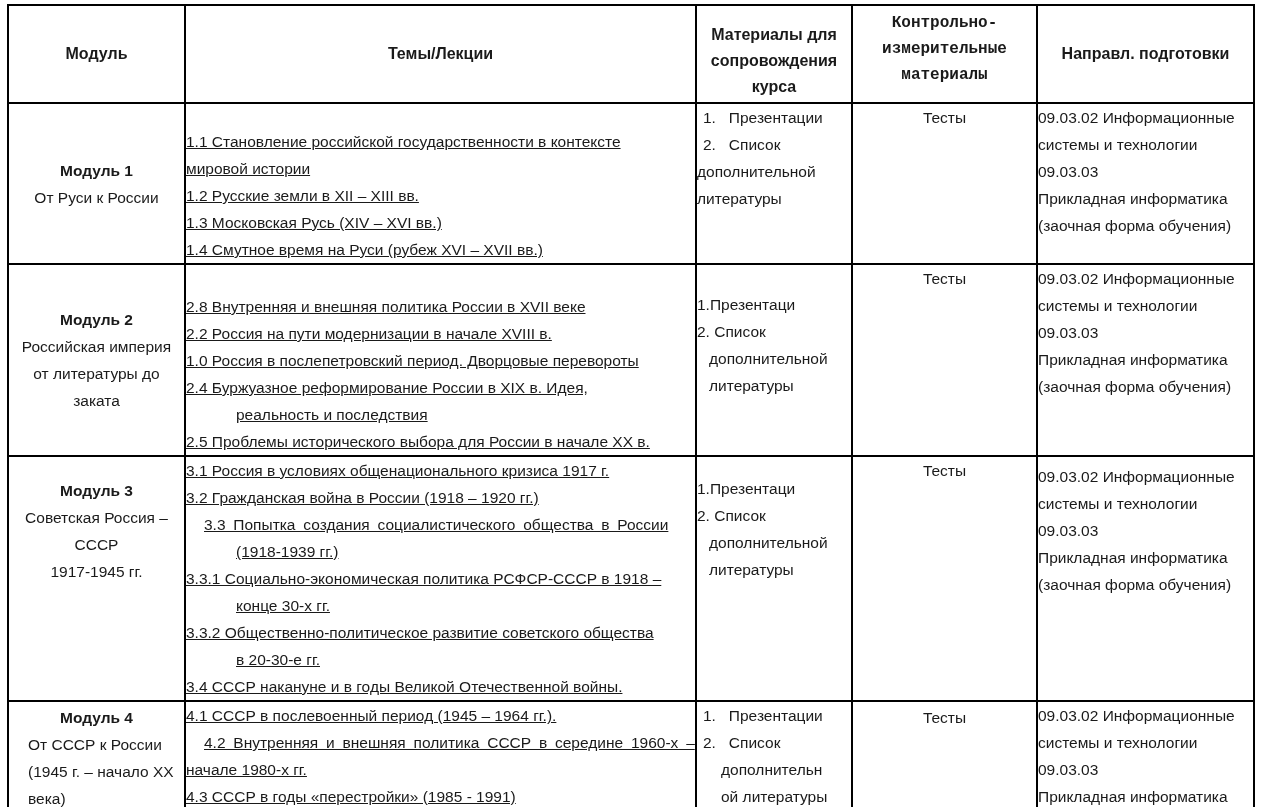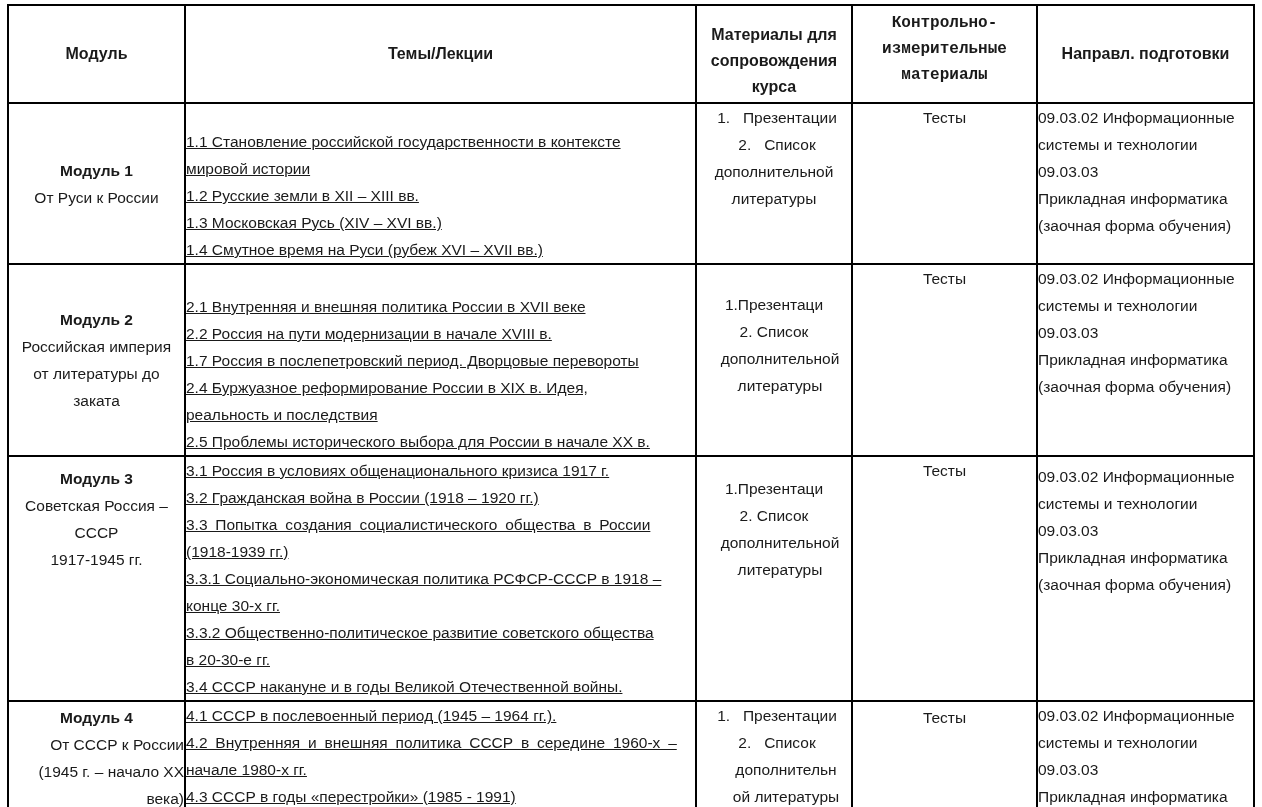--- a/index.html
+++ b/index.html
@@ -49,31 +49,31 @@
   }
   tr.hdr th.h-materials { vertical-align: top; padding-top: 16px; border-radius: 12px; }
   tr.hdr th.h-kim       { vertical-align: top; padding-top: 4px; font-family: Liberation Mono, monospace; }
   
   td.module {
     text-align: center;
     padding: 2px 6px;
   }
   td.module.v-mid { vertical-align: middle; }
   .mod-title { font-weight: bold; }
-  td.module.left-lines div.mod-sub { text-align: right; padding-left: 2px; }
+  td.module.left-lines div.mod-sub { text-align: left; padding-left: 19px; }
   
   td.topics { padding: 2px 6px 2px 10px; }
   td.topics.pt-r1 { padding-top: 24px; }
   td.topics.pt-r2 { padding-top: 28px; }
   .t-line { white-space: pre-wrap; text-decoration: underline; }
-  .ind     { }
+  .ind     { padding-left: 50px; }
   .ind-sm  { }
-  .wide    { word-spacing: 3.5px; }
-  
-  td.materials { padding: 2px 2px 2px 4px; text-align: center; }
+  .wide    { word-spacing: 3.5px; margin-left: 18px; }
+  
+  td.materials { padding: 2px 2px 2px 4px; }
   td.materials.pt-big { padding-top: 26px; }
   td.materials.pt-mid { padding-top: 18px; }
   .mat-line { white-space: pre-wrap; }
   .ind-mat  { padding-left: 12px; }
   .ind-mat4 { padding-left: 24px; }
   .num-ind  { padding-left: 6px; }
   
   td.kim { text-align: center; padding-top: 5px; }
   
   td.direction { padding: 2px 2px 2px 5px; }
@@ -132,23 +132,23 @@
     </tr>
 
     <tr style="height:159px;">
       <td class="module v-mid">
         <div class="mod-title">Модуль 2</div>
         <div class="mod-sub">Российская империя</div>
         <div class="mod-sub">от литературы до</div>
         <div class="mod-sub">заката</div>
       </td>
       <td class="topics pt-r2">
-        <div class="t-line">2.1 Внутренняя и внешняя политика России в XVII веке</div>
+        <div class="t-line">2.8 Внутренняя и внешняя политика России в XVII веке</div>
         <div class="t-line">2.2 Россия на пути модернизации в начале XVIII в.</div>
-        <div class="t-line">1.7 Россия в послепетровский период. Дворцовые перевороты</div>
+        <div class="t-line">1.0 Россия в послепетровский период. Дворцовые перевороты</div>
         <div class="t-line">2.4 Буржуазное реформирование России в XIX в. Идея,</div>
         <div class="t-line ind">реальность и последствия</div>
         <div class="t-line">2.5 Проблемы исторического выбора для России в начале XX в.</div>
       </td>
       <td class="materials pt-big">
         <div class="mat-line">1.Презентаци</div>
         <div class="mat-line">2. Список</div>
         <div class="mat-line ind-mat">дополнительной</div>
         <div class="mat-line ind-mat">литературы</div>
       </td>
@@ -158,21 +158,21 @@
       <td class="direction">
         <div class="dir-line">09.03.02 Информационные</div>
         <div class="dir-line">системы и технологии</div>
         <div class="dir-line">09.03.03</div>
         <div class="dir-line">Прикладная информатика</div>
         <div class="dir-line">(заочная форма обучения)</div>
       </td>
     </tr>
 
     <tr style="height:243px;">
-      <td class="module" style="padding-top:8px;">
+      <td class="module" style="padding-top:20px;">
         <div class="mod-title">Модуль 3</div>
         <div class="mod-sub">Советская Россия –</div>
         <div class="mod-sub">СССР</div>
         <div class="mod-sub">1917-1945 гг.</div>
       </td>
       <td class="topics">
         <div class="t-line">3.1 Россия в условиях общенационального кризиса 1917 г.</div>
         <div class="t-line">3.2 Гражданская война в России (1918 – 1920 гг.)</div>
         <div class="t-line wide">3.3 Попытка создания социалистического общества в России</div>
         <div class="t-line ind">(1918-1939 гг.)</div>

